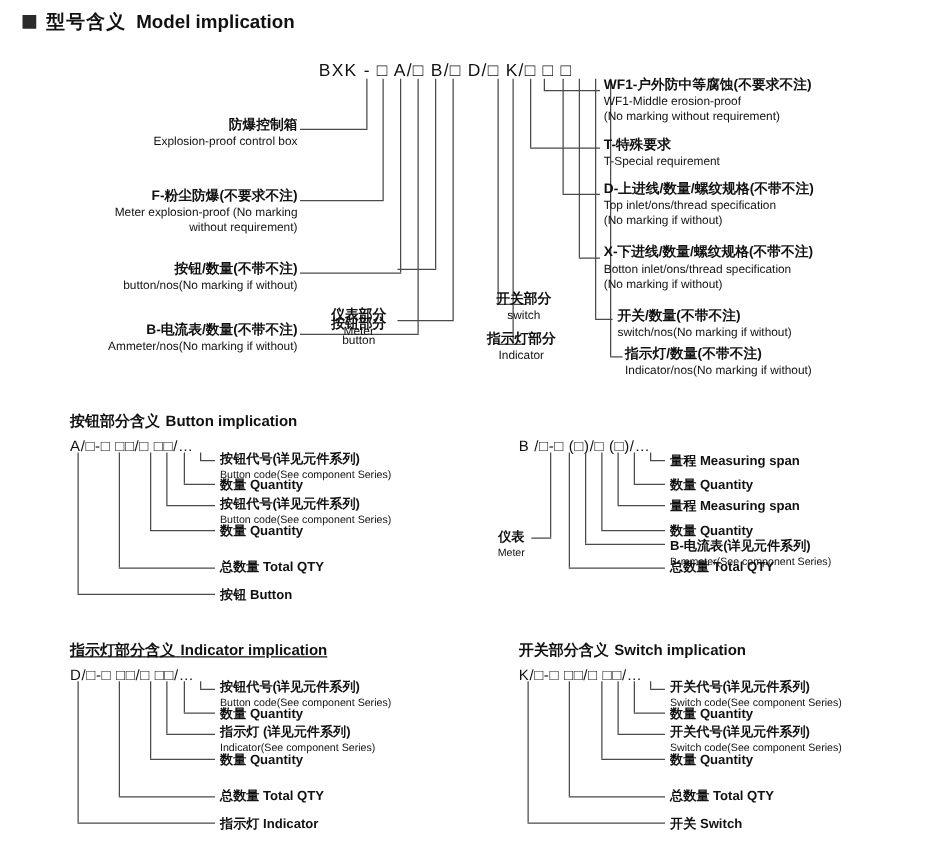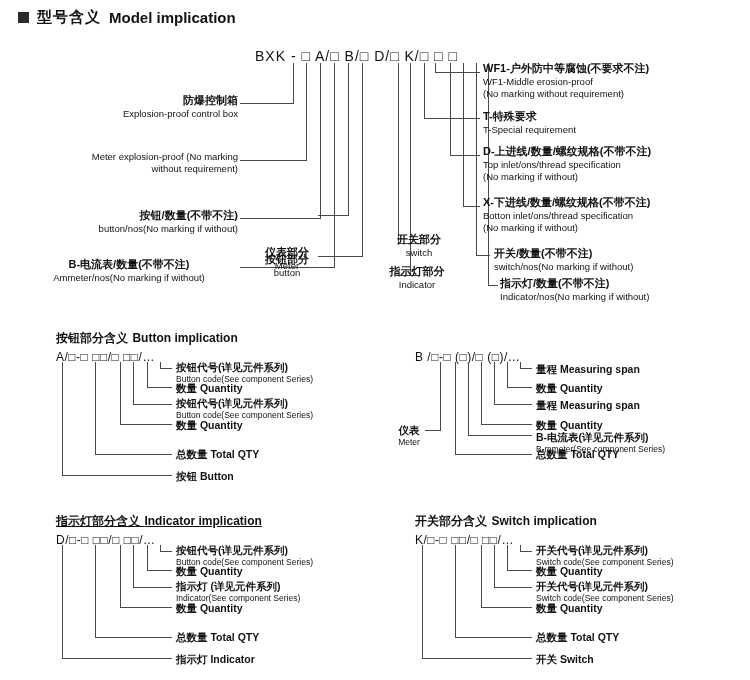--- a/index.html
+++ b/index.html
@@ -104,30 +104,31 @@
 
   <div class="v" style="left:488px;top:63px;height:222px;"></div>
   <div class="h" style="left:488px;top:285px;width:10px;"></div>
 
   <div class="lbl r" style="left:40px;top:94px;width:198px;">
     <div class="cn">防爆控制箱</div>
     <div class="en">Explosion-proof control box</div>
   </div>
 
   <div class="lbl r" style="left:28px;top:151px;width:210px;">
+    <div class="cn">F-粉尘防爆(不要求不注)</div>
     <div class="en">Meter explosion-proof (No marking</div>
     <div class="en">without requirement)</div>
   </div>
 
   <div class="lbl r" style="left:28px;top:209px;width:210px;">
     <div class="cn">按钮/数量(不带不注)</div>
     <div class="en">button/nos(No marking if without)</div>
   </div>
 
-  <div class="lbl r" style="left:20px;top:258px;width:218px;text-align:center;">
+  <div class="lbl r" style="left:20px;top:258px;width:218px;">
     <div class="cn">B-电流表/数量(不带不注)</div>
     <div class="en">Ammeter/nos(No marking if without)</div>
   </div>
 
   <div class="lbl c" style="left:258px;top:205px;width:58px;margin-top:48px;">
     <div class="cn">按钮部分</div>
     <div class="en">button</div>
   </div>
 
   <div class="lbl c" style="left:258px;top:246px;width:58px;">

